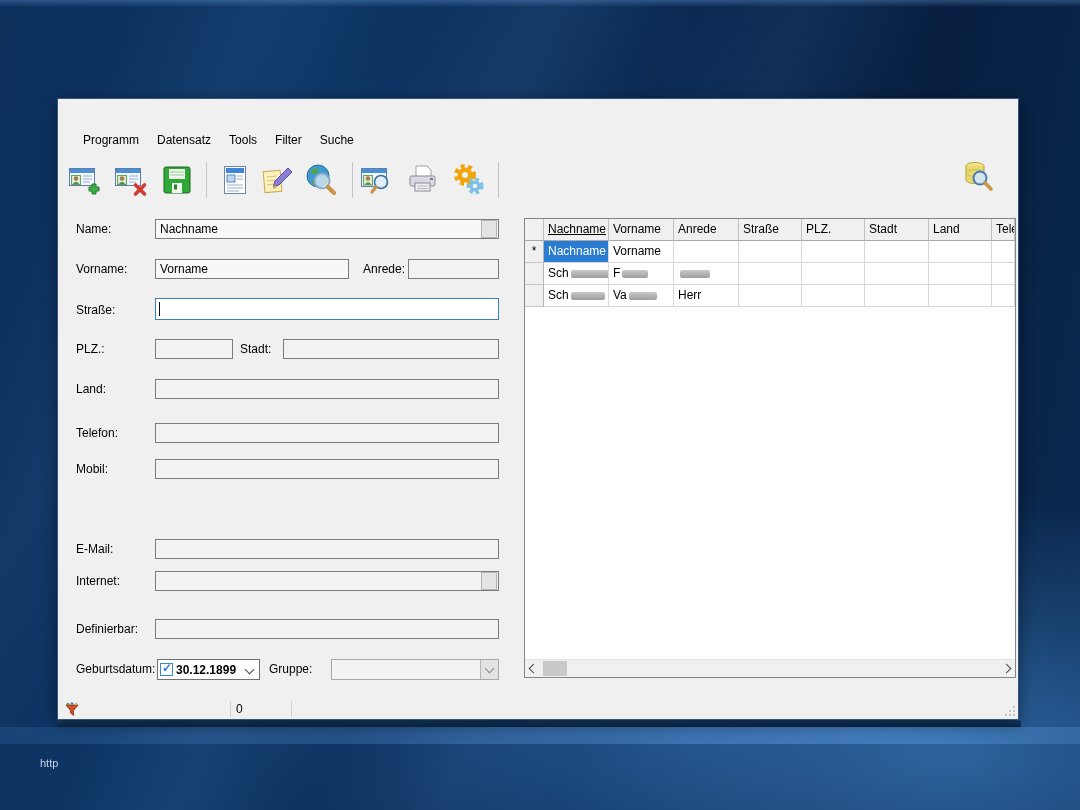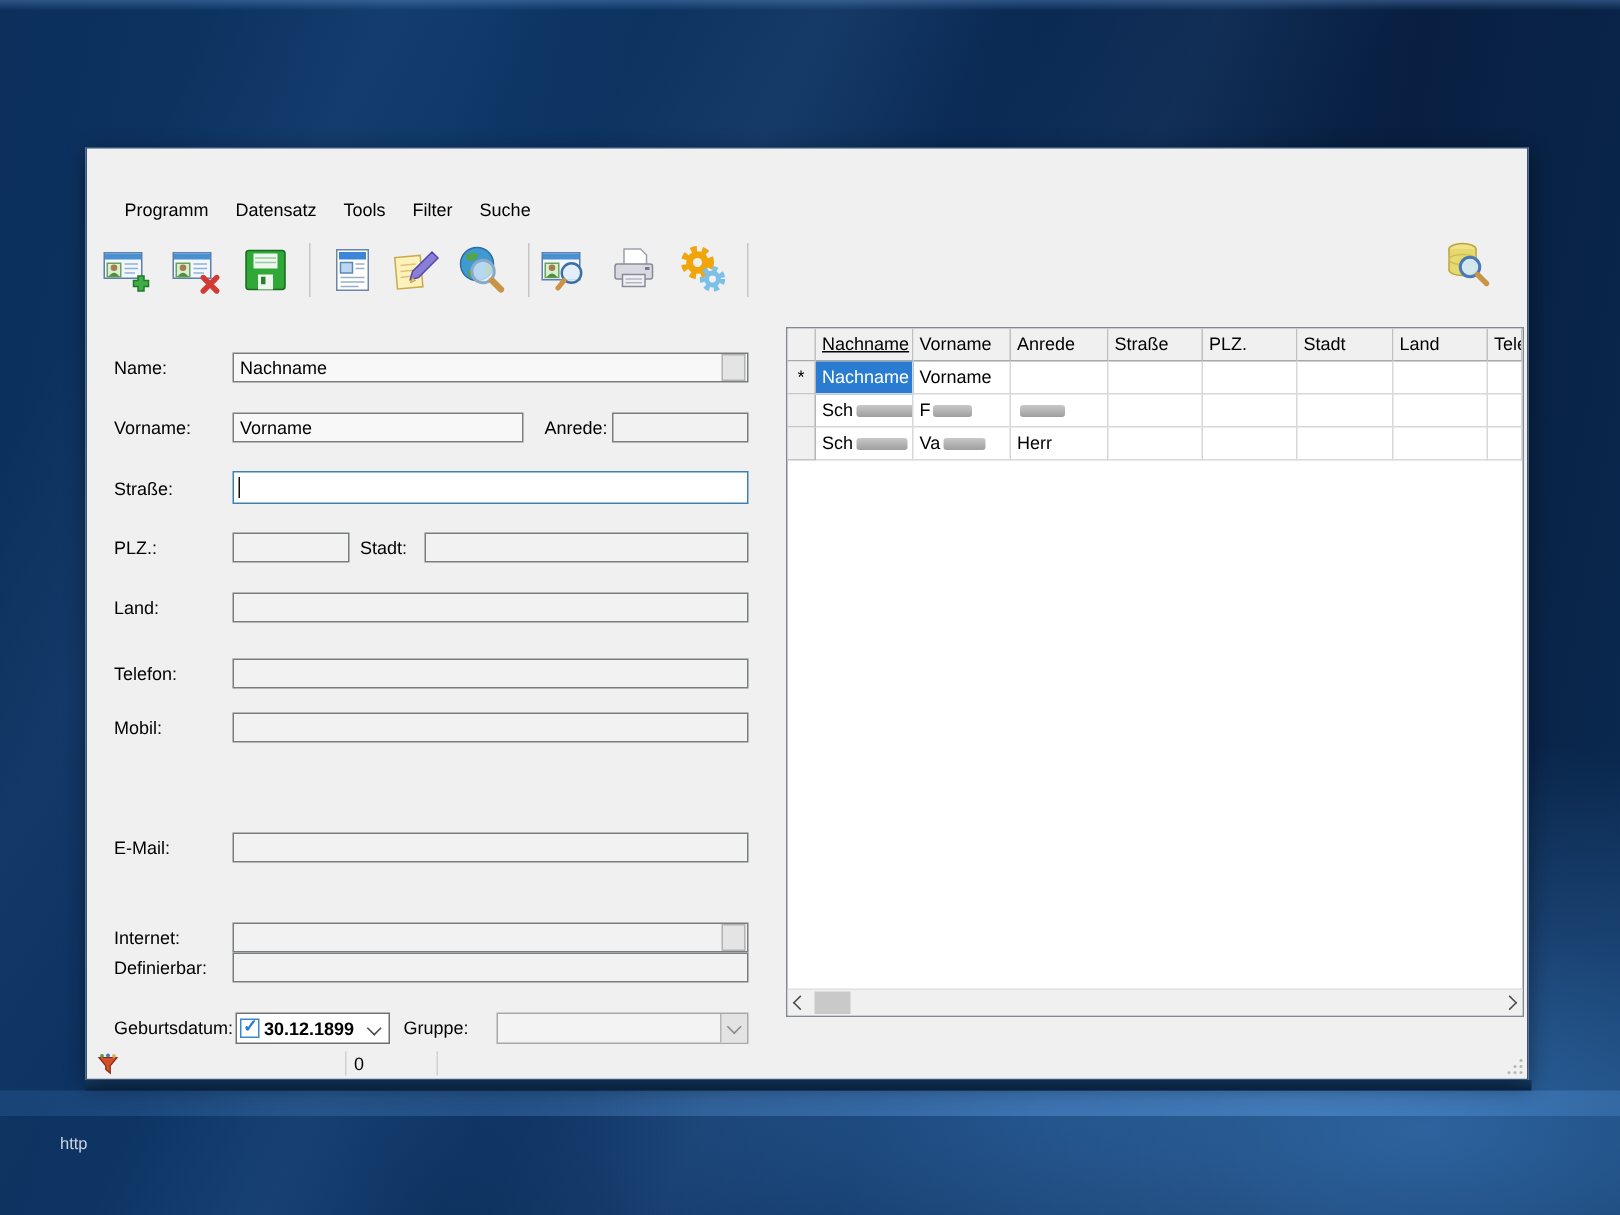--- a/index.html
+++ b/index.html
@@ -47,21 +47,21 @@
   .tsep{position:absolute;top:11px;width:1px;height:36px;background:#c6c6c6;}
   .tb-label{position:absolute;top:74px;}
   .tb-input{position:absolute;top:69px;height:22px;box-sizing:border-box;border:1px solid #707070;background:#fff;font:12px "Liberation Sans",sans-serif;padding:0 4px;}
   .combo{position:absolute;top:69px;height:22px;box-sizing:border-box;border:1px solid #707070;background:#fff;display:flex;align-items:center;padding-left:5px;}
   .combo .chev{position:absolute;right:7px;top:7px;}
   .chev{display:inline-block;width:6px;height:6px;border-right:1.6px solid #4a4a4a;border-bottom:1.6px solid #4a4a4a;transform:rotate(45deg);}
   .chev-left{transform:rotate(135deg);}
   .chev-right{transform:rotate(-45deg);}
 
   
-  .frow{position:absolute;left:0;width:462px;height:24px;margin-top:16px;}
+  .frow{position:absolute;left:0;width:462px;height:24px;}
   .flabel{position:absolute;left:18px;top:3px;}
   .fin{position:absolute;top:0;height:20px;box-sizing:border-box;border:1px solid #7a7d80;background:#f2f2f2;font:12px "Liberation Sans",sans-serif;padding:0 4px;color:#000;}
   .fin.filled{background:#f8f8f8;}
   .fin.focused{border:1px solid #3c7fb1;background:#fff;height:22px;}
   .field-btn{position:absolute;left:423px;top:1px;width:16px;height:18px;background:#e4e4e4;border:1px solid #b4b4b4;box-sizing:border-box;}
   .caret{position:absolute;left:101px;top:4px;width:1px;height:14px;background:#111;}
   .datecombo{position:absolute;left:99px;top:0;width:103px;height:21px;box-sizing:border-box;border:1px solid #707070;background:#fff;display:flex;align-items:center;}
   .checkbox{width:13px;height:13px;box-sizing:border-box;border:1px solid #3a8ac8;background:#fff;margin:0 3px 0 2px;position:relative;}
   .checkbox:after{content:"✓";position:absolute;left:1px;top:-3px;color:#2a7cd3;font-size:12px;font-weight:bold;}
   .datetext{flex:1;font-weight:bold;}
@@ -264,21 +264,21 @@
     <input class="fin" style="left: 97px; width: 344px;" value="">
   </div>
   <div class="frow" style="top:360px">
     <span class="flabel">Mobil:</span>
     <input class="fin" style="left: 97px; width: 344px;" value="">
   </div>
   <div class="frow" style="top:440px">
     <span class="flabel">E-Mail:</span>
     <input class="fin" style="left: 97px; width: 344px;" value="">
   </div>
-  <div class="frow" style="top:500px">
+  <div class="frow" style="top:472px">
     <span class="flabel">Internet:</span>
     <input class="fin" style="left: 97px; width: 344px;" value="">
     <span class="field-btn"></span>
   </div>
   <div class="frow" style="top:520px">
     <span class="flabel">Definierbar:</span>
     <input class="fin" style="left: 97px; width: 344px;" value="">
   </div>
   <div class="frow" style="top:560px">
     <span class="flabel">Geburtsdatum:</span>

